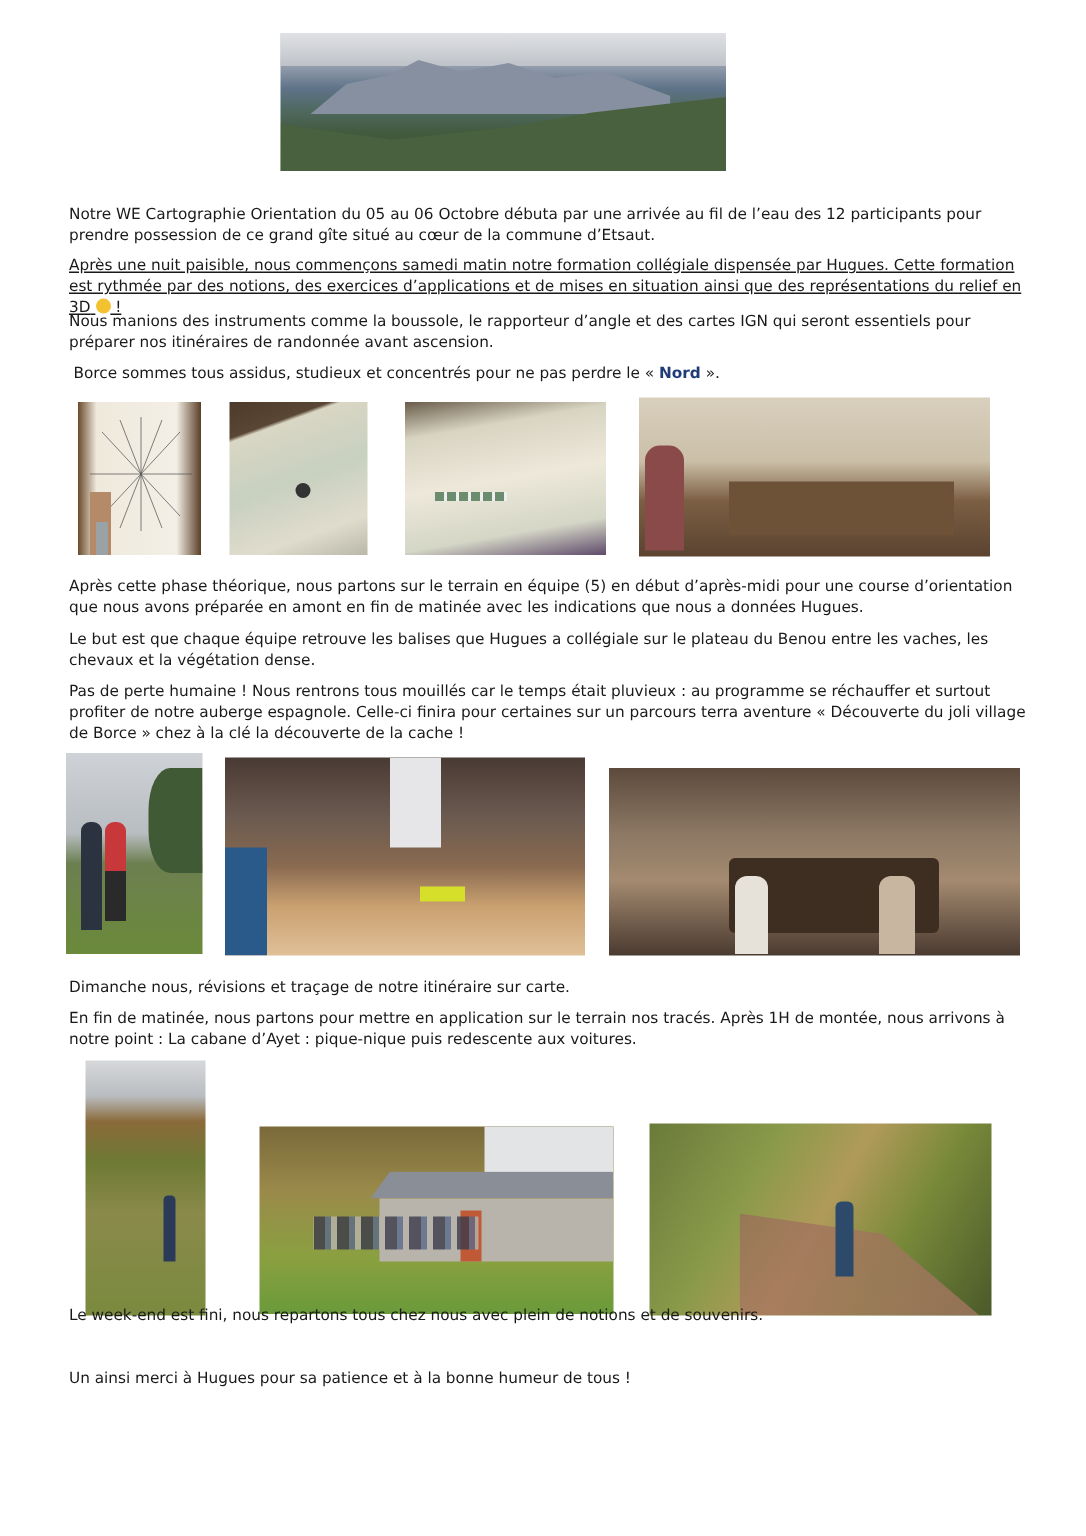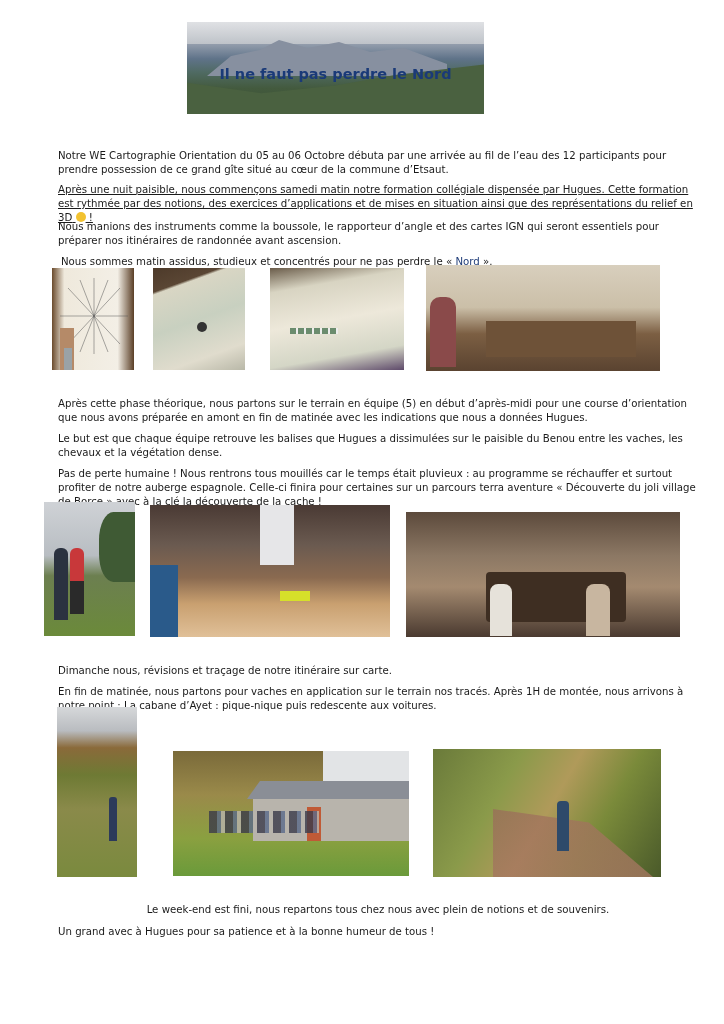--- a/index.html
+++ b/index.html
@@ -8,39 +8,38 @@
   .banner { position:absolute; left:187px; top:22px; width:297px; height:92px; overflow:hidden;
             background:linear-gradient(180deg,#c9ccd2 0%,#aeb4be 14%,#8d98a8 26%,#5f7389 40%,#4f6a62 55%,#435a3e 72%,#3d5233 100%); }
   .banner .cloud { position:absolute; left:0; top:0; width:100%; height:22px;
                    background:linear-gradient(180deg,#e2e3e6,#c3c7cc); opacity:.9; }
   .banner .ridge { position:absolute; left:20px; top:14px; width:240px; height:40px;
                    background:#8790a0; clip-path:polygon(0 100%,10% 50%,22% 35%,30% 10%,42% 30%,55% 15%,68% 40%,82% 30%,100% 70%,100% 100%); }
   .banner .hill { position:absolute; left:0; top:40px; width:100%; height:52px;
                   background:#4a6140; clip-path:polygon(0 40%,25% 60%,50% 45%,70% 25%,100% 5%,100% 100%,0 100%); }
   .banner .title { position:absolute; left:0; width:100%; top:44px; text-align:center;
                    font-family:"DejaVu Sans", sans-serif; font-weight:bold; font-size:14.5px; color:#1a3a78; }
-  .p { position:absolute; left:44px; width:640px; font-size:10.2px; line-height:14px; margin:14px; }
-  .nord { color:#1f3c78; font-weight:normal; }
+  .p { position:absolute; left:44px; width:640px; font-size:10.2px; line-height:14px; margin:2px; }
+  .nord { color:#1f3c78; font-weight:bold; }
   .photo { position:absolute; overflow:hidden; }
   .emoji { display:inline-block; width:10px; height:10px; border-radius:50%; background:#f2c230; vertical-align:-1px; }
 </style>
 </head>
 <body>
 
 <div class="banner">
   <div class="cloud"></div>
   <div class="ridge"></div>
   <div class="hill"></div>
-  <div class="title">Il ne faut pas perdre le Nord</div>
 </div>
 
 <p class="p" style="top:135px;">Notre WE Cartographie Orientation du 05 au 06 Octobre débuta par une arrivée au fil de l’eau des 12 participants pour prendre possession de ce grand gîte situé au cœur de la commune d’Etsaut.</p>
 <p class="p" style="top:169px;text-decoration:underline;"><span>Après une nuit paisible, nous commençons samedi matin notre formation collégiale dispensée par Hugues. Cette formation est rythmée par des notions, des exercices d’applications et de mises en situation ainsi que des représentations du relief en 3D</span> <span class="emoji"></span><span> !</span></p>
 <p class="p" style="top:206px;">Nous manions des instruments comme la boussole, le rapporteur d’angle et des cartes IGN qui seront essentiels pour préparer nos itinéraires de randonnée avant ascension.</p>
-<p class="p" style="top:241px; left:47px;"><span>Nous sommes matin assidus, studieux et concentrés pour ne pas perdre le « </span><span class="nord">Nord</span><span> ».</span></p>
+<p class="p" style="top:241px; left:47px;"><span>Borce sommes tous assidus, studieux et concentrés pour ne pas perdre le « </span><span class="nord">Nord</span><span> ».</span></p>
 
 <div class="photo" style="left:52px;top:268px;width:82px;height:102px;background:linear-gradient(90deg,#6a4a2c 0%,#efe9dc 15%,#f3efe6 80%,#5a3e26 100%);">
   <svg width="82" height="102">
       <g stroke="#555" stroke-width=".5">
         <line x1="42" y1="10" x2="42" y2="86"></line>
         <line x1="8" y1="48" x2="76" y2="48"></line>
         <line x1="16" y1="20" x2="68" y2="76"></line>
         <line x1="68" y1="20" x2="16" y2="76"></line>
         <line x1="28" y1="12" x2="56" y2="84"></line>
         <line x1="56" y1="12" x2="28" y2="84"></line>
@@ -54,51 +53,51 @@
 </div>
 <div class="photo" style="left:270px;top:268px;width:134px;height:102px;background:linear-gradient(170deg,#6a5c4a 0%,#d8d4c2 20%,#ede8da 50%,#d4d6c6 80%,#5e4a6a 100%);">
   <div style="position:absolute;left:20px;top:60px;width:48px;height:6px;background:repeating-linear-gradient(90deg,#6b8c6e 0 6px,#eee 6px 8px);"></div>
 </div>
 <div class="photo" style="left:426px;top:265px;width:234px;height:106px;background:linear-gradient(180deg,#d8cfbd 0%,#cbbfa8 40%,#7c5f43 65%,#5a4330 100%);">
   <div style="position:absolute;left:4px;top:32px;width:26px;height:70px;background:#8a4a4a;border-radius:10px 10px 0 0;"></div>
   <div style="position:absolute;left:60px;top:56px;width:150px;height:36px;background:#6e5238;"></div>
 </div>
 
 <p class="p" style="top:383px;">Après cette phase théorique, nous partons sur le terrain en équipe (5) en début d’après-midi pour une course d’orientation que nous avons préparée en amont en fin de matinée avec les indications que nous a données Hugues.</p>
-<p class="p" style="top:418px;">Le but est que chaque équipe retrouve les balises que Hugues a dissimulées sur le paisible du Benou entre les vaches, les chevaux et la végétation dense.</p>
-<p class="p" style="top:453px;">Pas de perte humaine ! Nous rentrons tous mouillés car le temps était pluvieux : au programme se réchauffer et surtout profiter de notre auberge espagnole. Celle-ci finira pour certaines sur un parcours terra aventure « Découverte du joli village de Borce » avec à la clé la découverte de la cache !</p>
+<p class="p" style="top:418px;">Le but est que chaque équipe retrouve les balises que Hugues a collégiale sur le plateau du Benou entre les vaches, les chevaux et la végétation dense.</p>
+<p class="p" style="top:453px;">Pas de perte humaine ! Nous rentrons tous mouillés car le temps était pluvieux : au programme se réchauffer et surtout profiter de notre auberge espagnole. Celle-ci finira pour certaines sur un parcours terra aventure « Découverte du joli village de Borce » chez à la clé la découverte de la cache !</p>
 
 <div class="photo" style="left:44px;top:502px;width:91px;height:134px;background:linear-gradient(180deg,#cfd2d6 0%,#b8bdc2 40%,#6c7f50 55%,#6b8a3a 100%);">
   <div style="position:absolute;right:0;top:10px;width:36px;height:70px;background:#3f5a34;border-radius:40% 0 0 40%;"></div>
   <div style="position:absolute;left:10px;top:46px;width:14px;height:72px;background:#2b3240;border-radius:6px 6px 0 0;"></div>
   <div style="position:absolute;left:26px;top:46px;width:14px;height:66px;background:linear-gradient(180deg,#c8383a 50%,#2a2a2a 50%);border-radius:6px 6px 0 0;"></div>
 </div>
 <div class="photo" style="left:150px;top:505px;width:240px;height:132px;background:linear-gradient(180deg,#4a3a34 0%,#6a5a50 30%,#8a6a50 55%,#c9a070 75%,#e0c098 100%);">
   <div style="position:absolute;left:110px;top:0;width:34px;height:60px;background:#e6e6e8;"></div>
   <div style="position:absolute;left:130px;top:86px;width:30px;height:10px;background:#d6e02a;"></div>
   <div style="position:absolute;left:0;top:60px;width:28px;height:72px;background:#2a5a8a;"></div>
 </div>
 <div class="photo" style="left:406px;top:512px;width:274px;height:125px;background:linear-gradient(180deg,#5c4a3c 0%,#8c7864 35%,#a48a70 60%,#4a3a30 100%);">
   <div style="position:absolute;left:80px;top:60px;width:140px;height:50px;background:#3e2e22;border-radius:4px;"></div>
   <div style="position:absolute;left:84px;top:72px;width:22px;height:52px;background:#e6e2da;border-radius:8px 8px 0 0;"></div>
   <div style="position:absolute;left:180px;top:72px;width:24px;height:52px;background:#c8b6a0;border-radius:8px 8px 0 0;"></div>
 </div>
 
 <p class="p" style="top:650px;">Dimanche nous, révisions et traçage de notre itinéraire sur carte.</p>
-<p class="p" style="top:671px;">En fin de matinée, nous partons pour vaches en application sur le terrain nos tracés. Après 1H de montée, nous arrivons à notre point : La cabane d’Ayet : pique-nique puis redescente aux voitures.</p>
+<p class="p" style="top:671px;">En fin de matinée, nous partons pour mettre en application sur le terrain nos tracés. Après 1H de montée, nous arrivons à notre point : La cabane d’Ayet : pique-nique puis redescente aux voitures.</p>
 
 <div class="photo" style="left:57px;top:707px;width:80px;height:170px;background:linear-gradient(180deg,#d6d8da 0%,#b9bcc0 14%,#8a6a3a 24%,#6e7a34 40%,#8a8a4a 60%,#7a8a3e 100%);">
   <div style="position:absolute;left:52px;top:90px;width:8px;height:44px;background:#2c3a5a;border-radius:3px 3px 0 0;"></div>
 </div>
 <div class="photo" style="left:173px;top:751px;width:236px;height:125px;background:linear-gradient(180deg,#7a6a3a 0%,#9a8a4a 35%,#8aa040 70%,#6a9a3a 100%);">
   <div style="position:absolute;left:150px;top:0;width:86px;height:36px;background:#e2e4e6;"></div>
   <div style="position:absolute;left:74px;top:30px;width:162px;height:18px;background:#8a8e96;clip-path:polygon(8% 0,100% 0,100% 100%,0 100%);"></div>
   <div style="position:absolute;left:80px;top:48px;width:156px;height:42px;background:#b8b4ac;"></div>
   <div style="position:absolute;left:134px;top:56px;width:14px;height:34px;background:#c05a36;"></div>
   <div style="position:absolute;left:36px;top:60px;width:110px;height:22px;background:repeating-linear-gradient(90deg,#3a3a4a 0 8px,#5a6a8a 8px 12px,#b8b4ac 12px 16px);opacity:.8;"></div>
 </div>
 <div class="photo" style="left:433px;top:749px;width:228px;height:128px;background:linear-gradient(120deg,#6a7a3a 0%,#8a9a4a 30%,#b09a5a 50%,#7a8a3a 70%,#4a5a2a 100%);">
   <div style="position:absolute;left:60px;top:60px;width:160px;height:68px;background:linear-gradient(150deg,#9a6a5a,#b07a68);clip-path:polygon(0 0,60% 20%,100% 100%,0 100%);opacity:.7;"></div>
   <div style="position:absolute;left:124px;top:52px;width:12px;height:50px;background:#2e4a6a;border-radius:4px 4px 0 0;"></div>
 </div>
 
-<p class="p" style="top:889px;text-align:center;">Le week-end est fini, nous repartons tous chez nous avec plein de notions et de souvenirs.</p>
-<p class="p" style="top:911px;">Un grand avec à Hugues pour sa patience et à la bonne humeur de tous !</p>
+<p class="p" style="top:869px;">Le week-end est fini, nous repartons tous chez nous avec plein de notions et de souvenirs.</p>
+<p class="p" style="top:911px;">Un ainsi merci à Hugues pour sa patience et à la bonne humeur de tous !</p>
 
 </body></html>

